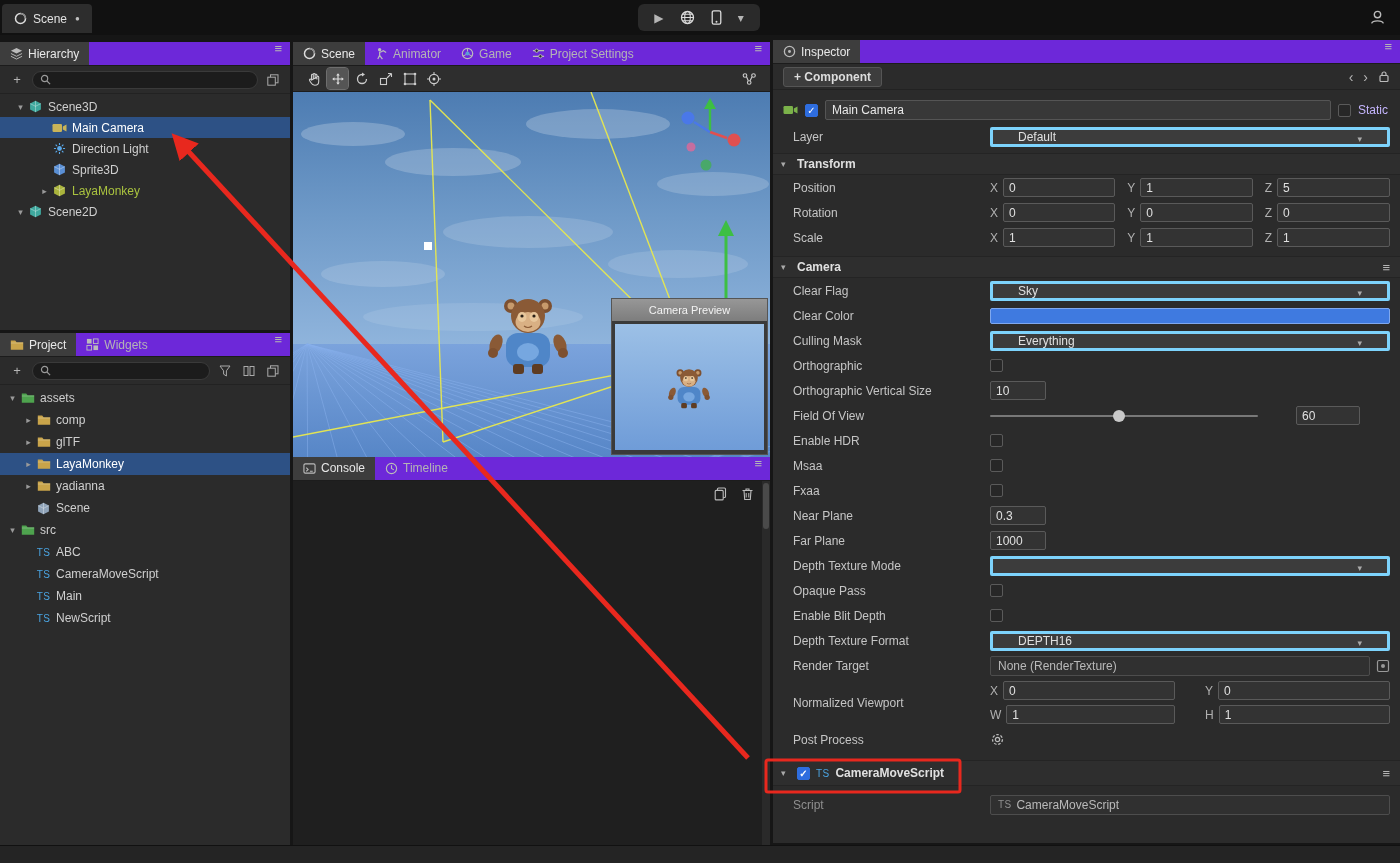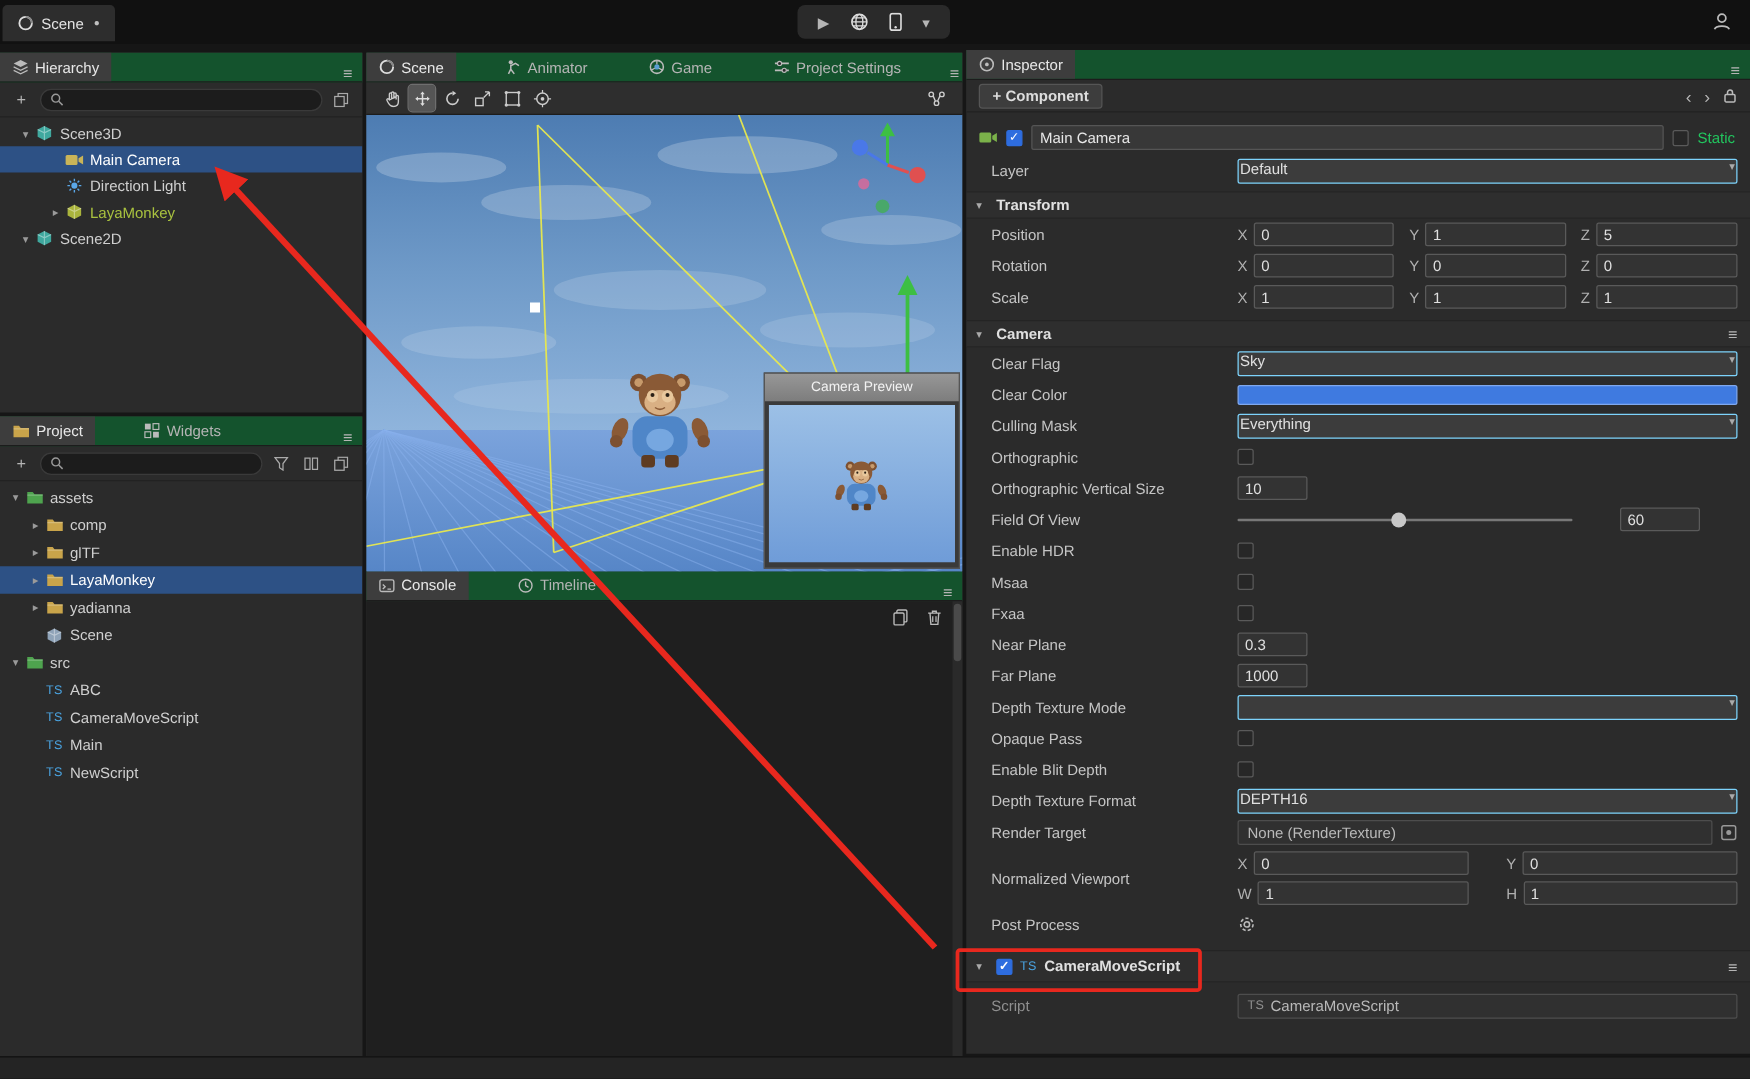--- a/index.html
+++ b/index.html
@@ -9,21 +9,21 @@
 .scene-doc-tab{position:absolute;left:2px;top:4px;height:29px;background:#2d2d2d;display:flex;align-items:center;gap:6px;padding:0 12px;border-radius:4px 4px 0 0;color:#e2e2e2;}
 .mod-dot{font-size:8px;color:#c0c0c0;margin-left:2px;}
 .play-pill{position:absolute;left:638px;top:4px;width:122px;height:27px;background:#2a2a2a;border-radius:6px;display:flex;align-items:center;justify-content:space-evenly;}
 .pillic{color:#e8e8e8;font-size:12px;}
 .account{position:absolute;right:14px;top:9px;}
 .panel{position:absolute;background:#2b2b2b;display:flex;flex-direction:column;overflow:hidden;}
 .hier{left:0;top:42px;width:290px;height:288px;}
 .proj{left:0;top:333px;width:290px;height:512px;}
 .center{left:293px;top:42px;width:477px;height:803px;}
 .insp{left:773px;top:40px;width:627px;height:803px;}
-.ptabs{height:24px;background:#14532d;display:flex;align-items:flex-end;border-bottom:1px solid #1c1c1c;flex-shrink:0;gap:29px;}
+.ptabs{height:24px;background:#6d28d9;display:flex;align-items:flex-start;border-bottom:1px solid #1c1c1c;flex-shrink:0;}
 .tab{height:100%;display:flex;align-items:center;gap:5px;padding:0 10px;color:#b5b5b5;white-space:nowrap;}
 .tab.active{background:#3d3d3d;color:#e8e8e8;}
 .mright{margin-left:auto;margin-right:8px;}
 .ic{display:inline-flex;align-items:center;justify-content:center;color:#b5b5b5;line-height:1;}
 .glyph13{font-size:13px;}
 .ptools{height:28px;display:flex;align-items:center;gap:6px;padding:0 8px;border-bottom:1px solid #222;flex-shrink:0;}
 .tool-ic{width:18px;height:18px;font-size:13px;color:#b5b5b5;}
 .searchbox{flex:1;height:18px;background:#1c1c1c;border:1px solid #3a3a3a;border-radius:9px;display:flex;align-items:center;gap:4px;padding:0 7px;}
 .searchbox input{flex:1;background:transparent;border:none;outline:none;color:#ddd;font-size:11px;min-width:0;}
 .tree{flex:1;overflow:hidden;padding-top:2px;}
@@ -46,26 +46,26 @@
 .cbody{flex:1;background:#1f1f1f;position:relative;}
 .cicons{position:absolute;top:6px;right:16px;display:flex;gap:14px;}
 .sbar{position:absolute;top:0;right:0;width:8px;height:100%;background:#2a2a2a;}
 .sbar .thumb{position:absolute;top:2px;left:1px;width:6px;height:46px;background:#4a4a4a;border-radius:3px;}
 .comprow{height:26px;display:flex;align-items:center;padding:0 10px;gap:10px;border-bottom:1px solid #222;background:#2b2b2b;flex-shrink:0;}
 .addcomp{background:#3d3d3d;border:1px solid #555;color:#ddd;height:20px;padding:0 10px;border-radius:3px;font-size:12px;font-weight:bold;}
 .chev{font-size:14px;color:#b5b5b5;}
 .ibody{flex:1;overflow:hidden;padding-top:6px;}
 .objrow{display:flex;align-items:center;gap:7px;height:28px;padding:0 12px 0 10px;}
 .namefield{flex:1;height:20px;background:#383838;border:1px solid #555;border-radius:2px;color:#e8e8e8;padding:0 6px;font-size:12px;min-width:0;}
-.static-lb{color:#22c55e;}
+.static-lb{color:#c4b5fd;}
 .irow{display:flex;align-items:center;min-height:25px;padding:0 10px 0 20px;}
 .ilabel{width:197px;flex-shrink:0;color:#c5c5c5;}
 .ilabel.dim{color:#8f8f8f;}
 .ictrl{flex:1;display:flex;align-items:center;min-width:0;}
-.dd{flex:1;height:20px;background:#3c3c3c;border:1px solid #7dd3fc;border-radius:2px;display:flex;align-items:flex-start;padding:0 1px;color:#e0e0e0;min-width:0;}
+.dd{flex:1;height:20px;background:#3c3c3c;border:3px solid #7dd3fc;border-radius:2px;display:flex;align-items:flex-end;padding:0 25px;color:#e0e0e0;min-width:0;}
 .dd .caret{margin-left:auto;color:#aaa;font-size:9px;}
 .num{background:#333;border:1px solid #5a5a5a;border-radius:2px;height:19px;color:#e0e0e0;padding:0 5px;font-size:12px;font-family:"Liberation Sans",sans-serif;}
 .num.small{width:56px;}
 .vf{display:flex;align-items:center;flex:1;min-width:0;}
 .vf+.vf{margin-left:12px;}
 .vk{color:#b0b0b0;margin-right:5px;}
 .vnum{flex:1;min-width:0;width:100%;}
 .cb{width:13px;height:13px;background:#272727;border:1px solid #5a5a5a;border-radius:2px;flex-shrink:0;display:inline-flex;align-items:center;justify-content:center;font-size:10px;color:#fff;}
 .cb.checked{background:#2e6ddf;border-color:#2e6ddf;}
 .cb.checked::after{content:"✓";}
@@ -180,20 +180,30 @@
       </div>
       <div class="trow" style="padding-left: 38px;">
         <span class="arrow"></span>
         <span class="ticon">
           <svg width="13" height="13" viewBox="0 0 14 14">
             <circle cx="7" cy="7" r="2.6" fill="#5aa7e8"></circle>
             <path d="M7 1v2.2M7 10.8V13M1 7h2.2M10.8 7H13M2.8 2.8l1.5 1.5M9.7 9.7l1.5 1.5M11.2 2.8 9.7 4.3M4.3 9.7l-1.5 1.5" stroke="#5aa7e8" stroke-width="1.2"></path>
           </svg>
         </span>
         <span class="tlabel">Direction Light</span>
+      </div>
+      <div class="trow" style="padding-left: 38px;">
+        <span class="arrow"></span>
+        <span class="ticon">
+          <svg width="13" height="13" viewBox="0 0 12 12">
+            <path d="M6 .8 11 3.3v5.4L6 11.2 1 8.7V3.3z" fill="#5a8fd4"></path>
+            <path d="M6 .8v10.4M1 3.3l5 2.5 5-2.5" stroke="rgba(255,255,255,.4)" stroke-width=".8" fill="none"></path>
+          </svg>
+        </span>
+        <span class="tlabel">Sprite3D</span>
       </div>
       <div class="trow" style="padding-left: 38px;">
         <span class="arrow">▸</span>
         <span class="ticon">
           <svg width="13" height="13" viewBox="0 0 12 12">
             <path d="M6 .8 11 3.3v5.4L6 11.2 1 8.7V3.3z" fill="#aab43c"></path>
             <path d="M6 .8v10.4M1 3.3l5 2.5 5-2.5" stroke="rgba(255,255,255,.4)" stroke-width=".8" fill="none"></path>
           </svg>
         </span>
         <span class="tlabel prefab">LayaMonkey</span>

